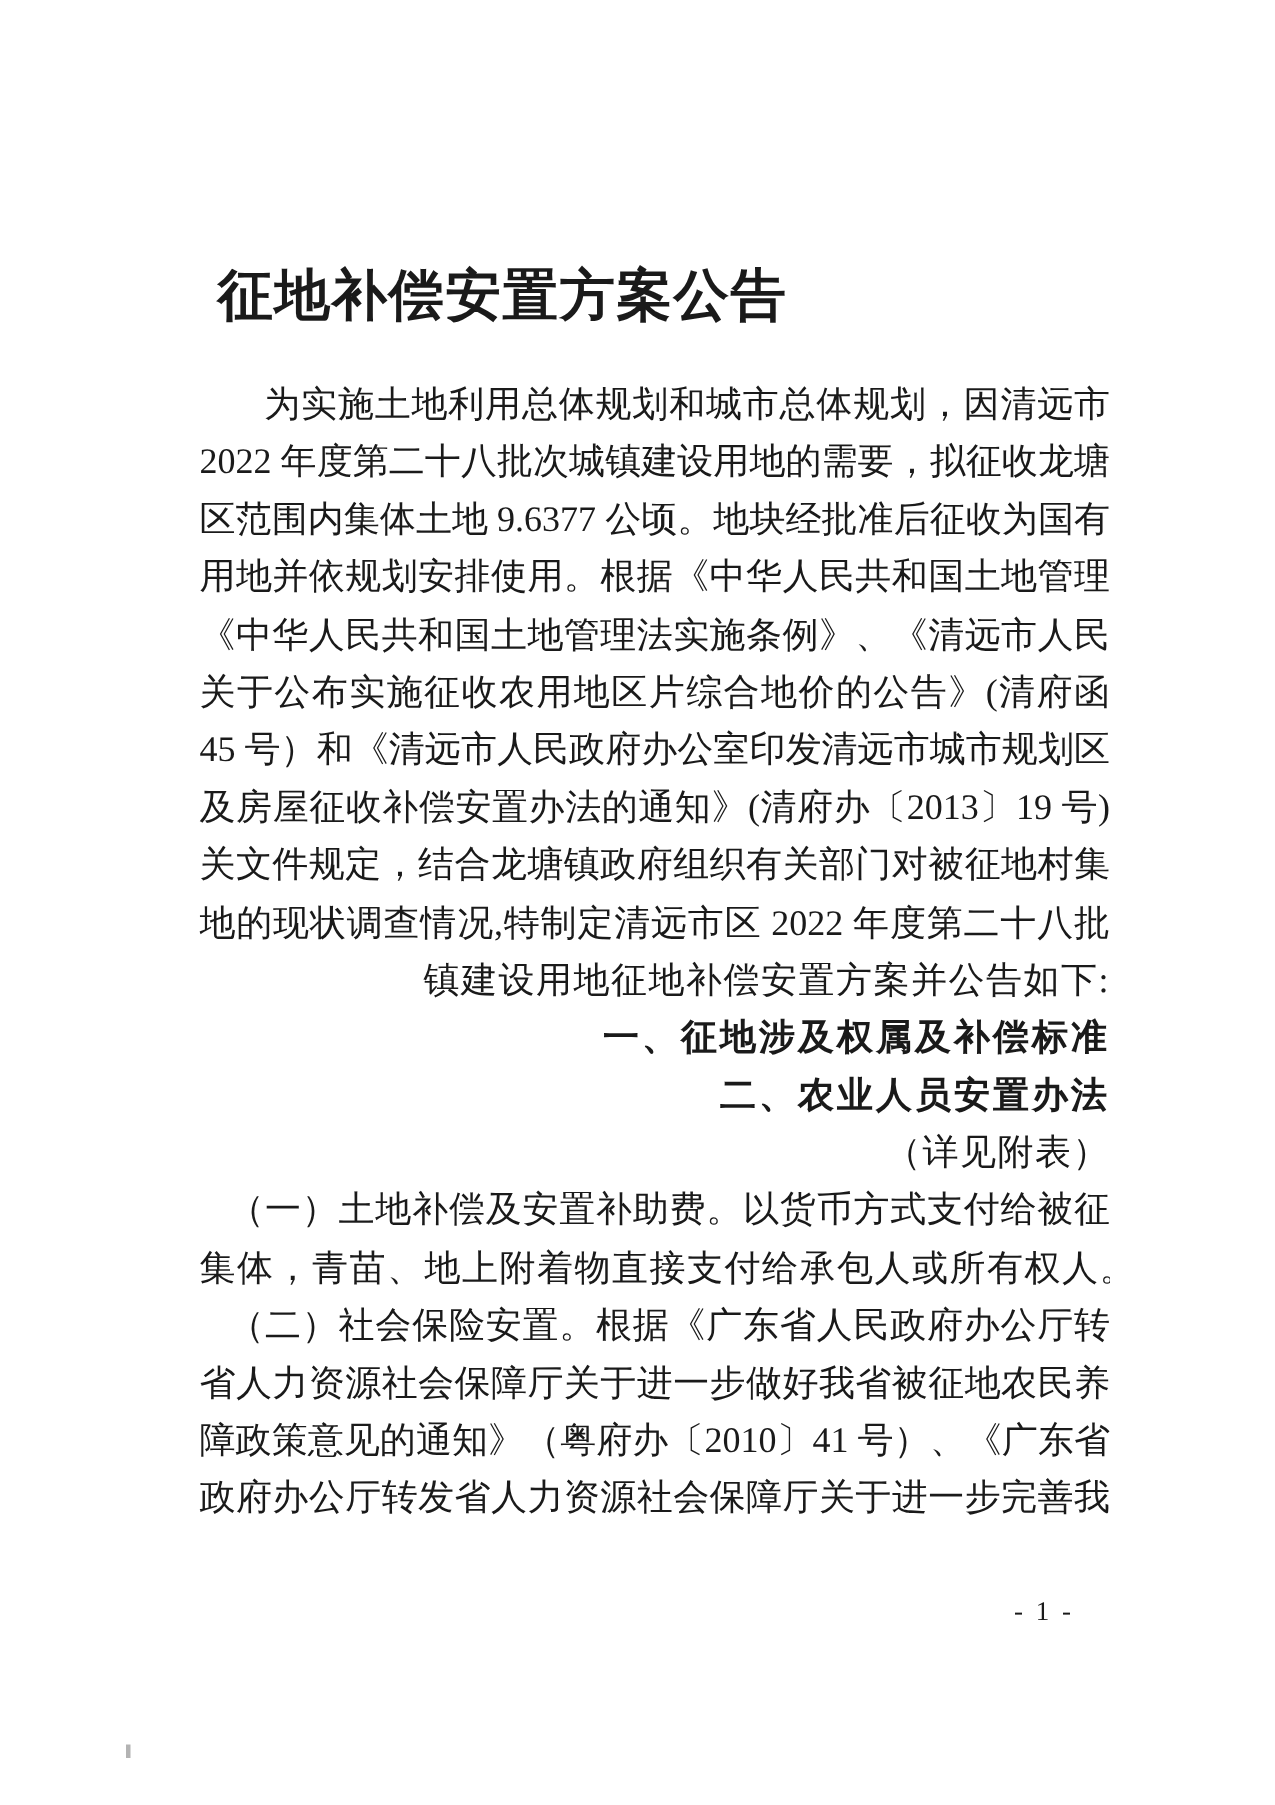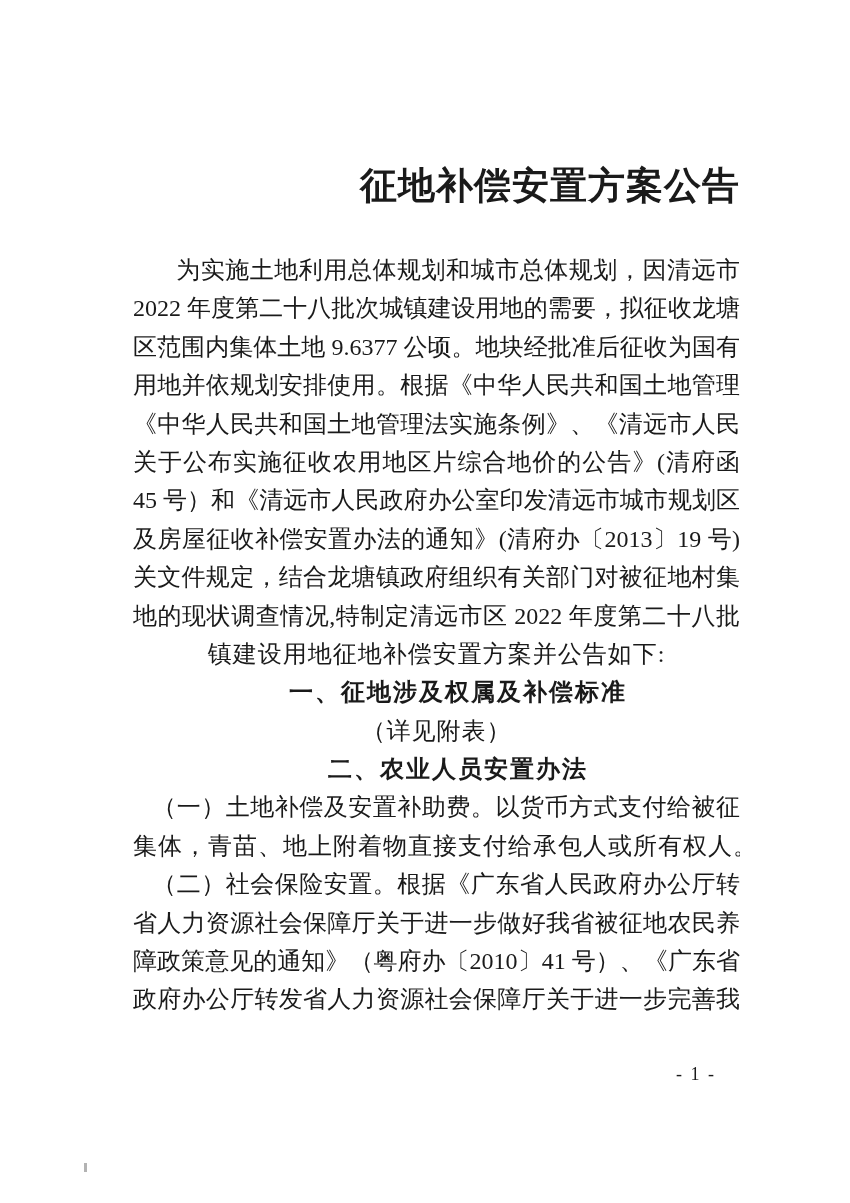--- a/index.html
+++ b/index.html
@@ -10,25 +10,25 @@
     background:#ffffff;
     overflow:hidden;
     font-family:"Liberation Serif","DejaVu Serif",serif;
     color:#1a1a1a;
   }
   .doc-title{
     position:absolute;
     left:133px;
     top:162px;
     width:607px;
-    margin:0;
+    margin:12px;
     font-size:37px;
     line-height:48px;
     font-weight:bold;
-    text-align:right;
+    text-align:left;
     letter-spacing:1px;
     font-family:"Liberation Serif","DejaVu Serif",serif;
   }
   .doc-body{
     position:absolute;
     left:133px;
     top:251px;
     width:607px;
   }
   .line{
@@ -38,21 +38,21 @@
     overflow:hidden;
     white-space:nowrap;
   }
   .line.justify{
     white-space:normal;
     text-align:justify;
     text-align-last:justify;
     text-justify:inter-character;
   }
   .line.left{
-    text-align:center;
+    text-align:right;
     letter-spacing:1px;
   }
   .line.bold{
     font-weight:bold;
     letter-spacing:2px;
     font-family:Liberation Sans, sans-serif;
   }
   .line.ind-2{text-indent:1.8em;}
   .line.ind-1{text-indent:0.8em;}
   .page-number{
@@ -84,22 +84,22 @@
       <div class="line justify">区范围内集体土地 9.6377 公顷。地块经批准后征收为国有建设</div>
       <div class="line justify">用地并依规划安排使用。根据《中华人民共和国土地管理法》、</div>
       <div class="line justify">《中华人民共和国土地管理法实施条例》、《清远市人民政府</div>
       <div class="line justify">关于公布实施征收农用地区片综合地价的公告》(清府函〔2021〕</div>
       <div class="line justify">45 号）和《清远市人民政府办公室印发清远市城市规划区土地</div>
       <div class="line justify">及房屋征收补偿安置办法的通知》(清府办〔2013〕19 号)等相</div>
       <div class="line justify">关文件规定，结合龙塘镇政府组织有关部门对被征地村集体土</div>
       <div class="line justify">地的现状调查情况,特制定清远市区 2022 年度第二十八批次城</div>
       <div class="line left">镇建设用地征地补偿安置方案并公告如下:</div>
       <div class="line left bold ind-2">一、征地涉及权属及补偿标准</div>
+      <div class="line left bold ind-2">二、农业人员安置办法</div>
       <div class="line left">（详见附表）</div>
-      <div class="line left bold ind-2">二、农业人员安置办法</div>
       <div class="line justify ind-1">（一）土地补偿及安置补助费。以货币方式支付给被征地</div>
       <div class="line left">集体，青苗、地上附着物直接支付给承包人或所有权人。</div>
       <div class="line justify ind-1">（二）社会保险安置。根据《广东省人民政府办公厅转发</div>
       <div class="line justify">省人力资源社会保障厅关于进一步做好我省被征地农民养老保</div>
       <div class="line justify">障政策意见的通知》（粤府办〔2010〕41 号）、《广东省人民</div>
       <div class="line justify">政府办公厅转发省人力资源社会保障厅关于进一步完善我省被</div>
     </div>
   <div class="page-number">- 1 -</div>
   <div class="scan-speck"></div>
 </div>

